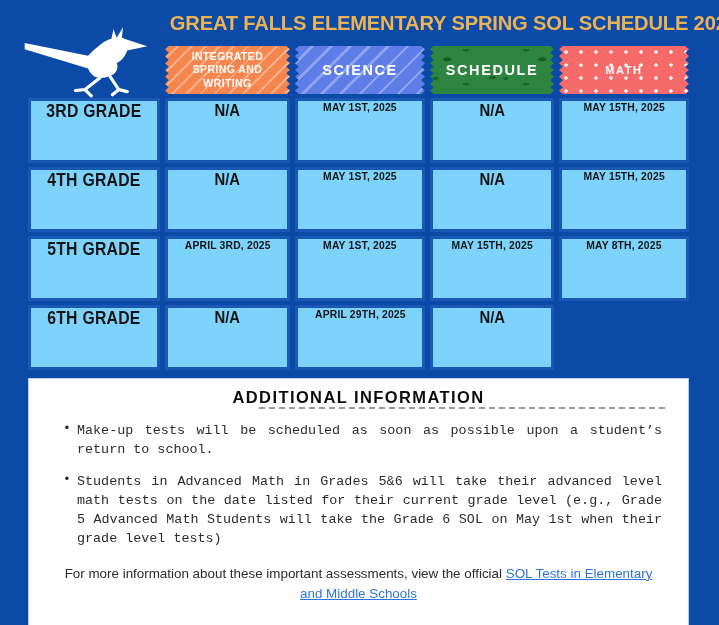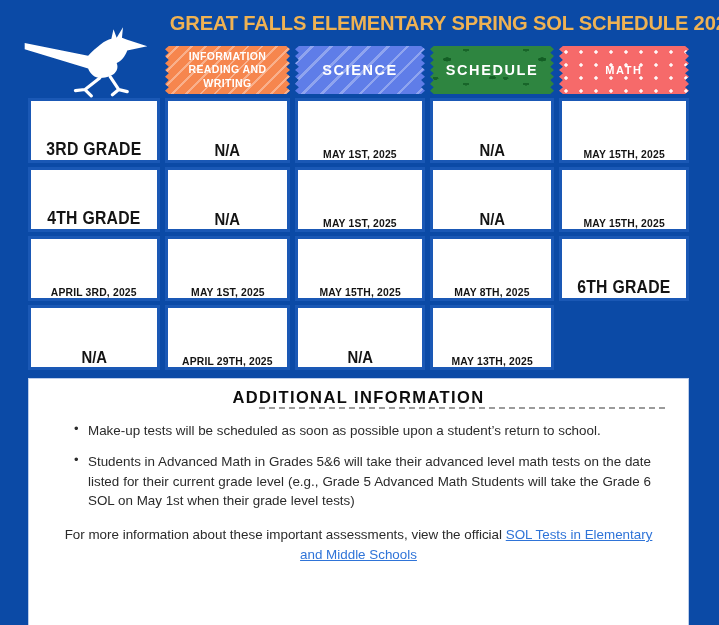--- a/index.html
+++ b/index.html
@@ -51,43 +51,43 @@
     background-size:95px 48px,80px 44px,60px 34px,70px 38px;
     font-size:14.5px;letter-spacing:1.6px;
   }
   .badge.math{
     background-color:#F66A6A;
     background-image:radial-gradient(circle at 7px 6px,rgba(255,255,255,.95) 1.4px,rgba(255,255,255,0) 2px);
     background-size:15px 13px;
     font-size:11px;letter-spacing:1.6px;
   }
   .cell{
-    background:#ffffff;border:3px solid #1A58B5;
-    display:flex;align-items:flex-end;justify-content:center;
+    background:#7dd3fc;border:3px solid #1A58B5;
+    display:flex;align-items:flex-start;justify-content:center;
     color:#141414;box-sizing:border-box;
   }
   .cn{display:inline-block;transform:scaleX(.9);white-space:nowrap;}
   .grade-label{font-size:17.5px;font-weight:bold;letter-spacing:.3px;}
   .na{font-size:16.5px;font-weight:bold;}
   .date{font-size:11.5px;font-weight:bold;letter-spacing:.2px;}
 
   
   .panel{
     position:absolute;left:28px;top:378px;width:661px;height:259px;
     background:#fff;box-sizing:border-box;border:1px solid #BCCDEA;
     padding:7px 25px 0 25px;overflow:hidden;
     color:#2B2B2B;
   }
   .panel-head{position:relative;text-align:center;height:26px;}
   .panel-head h2{
     margin:2px 0 0;display:inline-block;
     font-size:16.5px;font-weight:bold;letter-spacing:1.4px;color:#0d0d0d;
   }
   .dash{position:absolute;left:205px;right:-2px;top:21px;border-top:2px dashed #9B9B9B;}
-  ul.bullets{margin:9px 11px 0;padding:0 1px 0 8px;list-style:none;}
+  ul.bullets{margin:9px 0 0;padding:0 1px 0 8px;list-style:none;font-family:Liberation Mono, monospace;}
   ul.bullets li{
     position:relative;padding-left:15px;margin-bottom:12px;
     font-size:13.4px;line-height:1.44;text-align:justify;
   }
   ul.bullets li::before{content:"\2022";position:absolute;left:1px;top:-1px;font-size:13px;}
   .footer-note{
     margin:15px 6px 0;text-align:center;font-size:13.4px;line-height:1.5;
   }
   .footer-note a{color:#2F74D8;text-decoration:underline;cursor:pointer;}
 </style>
@@ -99,21 +99,21 @@
 <svg class="logo" viewBox="0 0 120 70" aria-hidden="true">
   <path d="M2 18 L62 30 C70 22 78 15 84 14 L86 5 L89 13 L95 3 L94 13 L99 15 L118 21 L99 25 C97 31 93 35 89 37 C92 44 86 51 74 51 C68 51 64 47 62 42 L2 24 Z" fill="#ffffff"></path>
   <path d="M83 50 L91 62 L99 64 M91 62 L85 67 M73 51 L59 62 L65 68 M59 62 L50 63" stroke="#ffffff" stroke-width="3" fill="none" stroke-linecap="round"></path>
 </svg>
 
 <div class="grid">
 
   <div class="hcell"></div>
   <div class="hcell">
     <div class="badge irw">
-        <span>INFORMATION READING AND WRITING</span>
+        <span>INTEGRATED SPRING AND WRITING</span>
       </div>
   </div>
   <div class="hcell">
     <div class="badge reading">
         <span>SCIENCE</span>
       </div>
   </div>
   <div class="hcell">
     <div class="badge science">
         <span>SCHEDULE</span>
@@ -151,20 +151,23 @@
       <span class="cn date">MAY 1ST, 2025</span>
     </div>
   <div class="cell">
       <span class="cn na">N/A</span>
     </div>
   <div class="cell">
       <span class="cn date">MAY 15TH, 2025</span>
     </div>
 
   <div class="cell">
+      <span class="cn grade-label">5TH GRADE</span>
+    </div>
+  <div class="cell">
       <span class="cn date">APRIL 3RD, 2025</span>
     </div>
   <div class="cell">
       <span class="cn date">MAY 1ST, 2025</span>
     </div>
   <div class="cell">
       <span class="cn date">MAY 15TH, 2025</span>
     </div>
   <div class="cell">
       <span class="cn date">MAY 8TH, 2025</span>
@@ -174,23 +177,20 @@
       <span class="cn grade-label">6TH GRADE</span>
     </div>
   <div class="cell">
       <span class="cn na">N/A</span>
     </div>
   <div class="cell">
       <span class="cn date">APRIL 29TH, 2025</span>
     </div>
   <div class="cell">
       <span class="cn na">N/A</span>
-    </div>
-  <div class="cell">
-      <span class="cn date">MAY 13TH, 2025</span>
     </div>
 </div>
 
 <div class="panel">
   <div class="panel-head">
     <h2>ADDITIONAL INFORMATION</h2>
     <div class="dash"></div>
   </div>
   <ul class="bullets">
     <li>Make-up tests will be scheduled as soon as possible upon a student’s return to school.</li>

